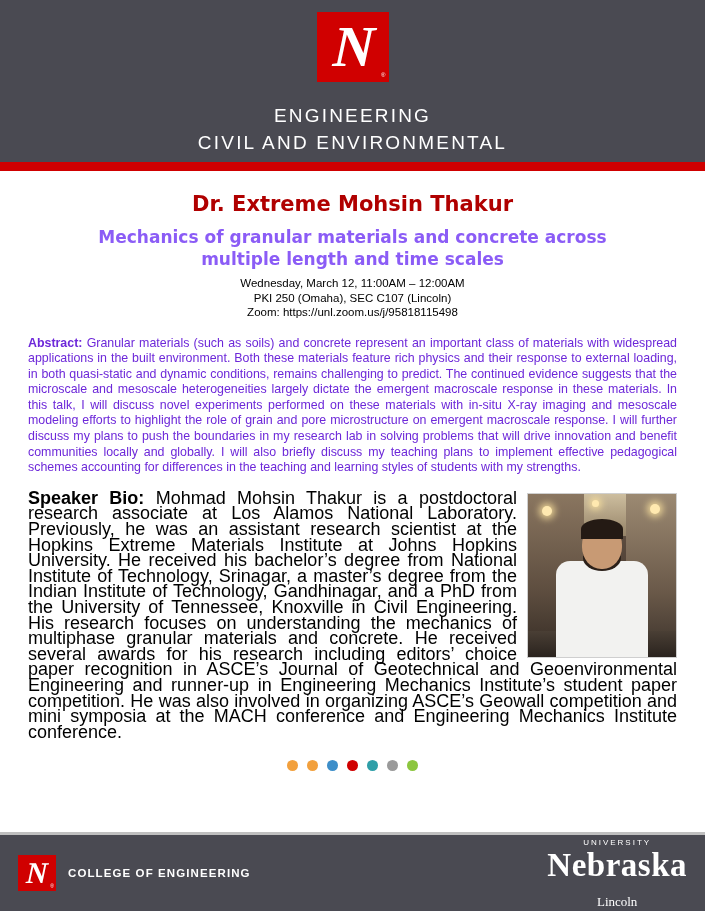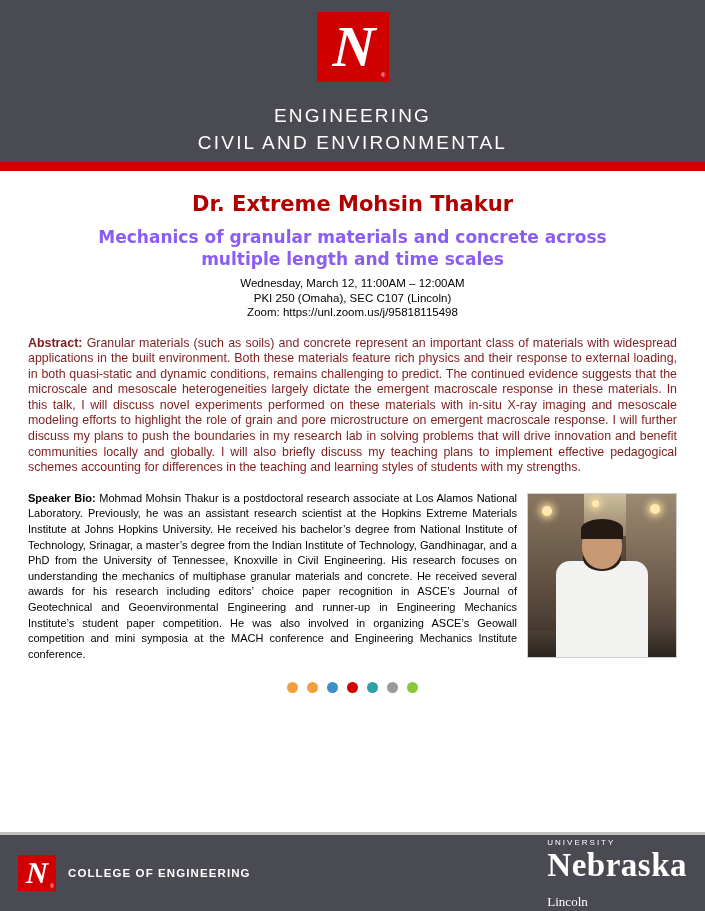--- a/index.html
+++ b/index.html
@@ -113,29 +113,29 @@
     color: #000000;
     margin-top: 6px;
   }
 
   
   .abstract {
     margin-top: 16px;
     font-size: 12.4px;
     line-height: 15.6px;
     text-align: justify;
-    color: #7f1d1d;
+    color: #6d28d9;
   }
   .abstract .lead,
   .bio .lead {
     font-weight: bold;
   }
   .bio {
     margin-top: 15px;
-    font-size: 11px;
+    font-size: 18px;
     line-height: 15.6px;
     text-align: justify;
     color: #000000;
   }
   .bio-photo {
     float: right;
     width: 148px;
     height: 163px;
     margin: 2px 0 4px 10px;
     border: 1px solid #cfcfcf;
@@ -245,21 +245,21 @@
     transform: skewX(-2deg);
   }
   .footer-n .reg { position: absolute; right: 2px; bottom: 2px; color:#fff; font-size:5px;}
   .footer-college {
     color: #ffffff;
     font-size: 11.5px;
     letter-spacing: 1.1px;
     font-weight: bold;
   }
   .footer-right {
-    text-align: left;
+    text-align: center;
     color: #ffffff;
     line-height: 1;
   }
   .footer-right .univ-of {
     font-size: 8px;
     letter-spacing: 2px;
     margin-bottom: 2px;
     display: block;
   }
   .footer-right .nebraska {

